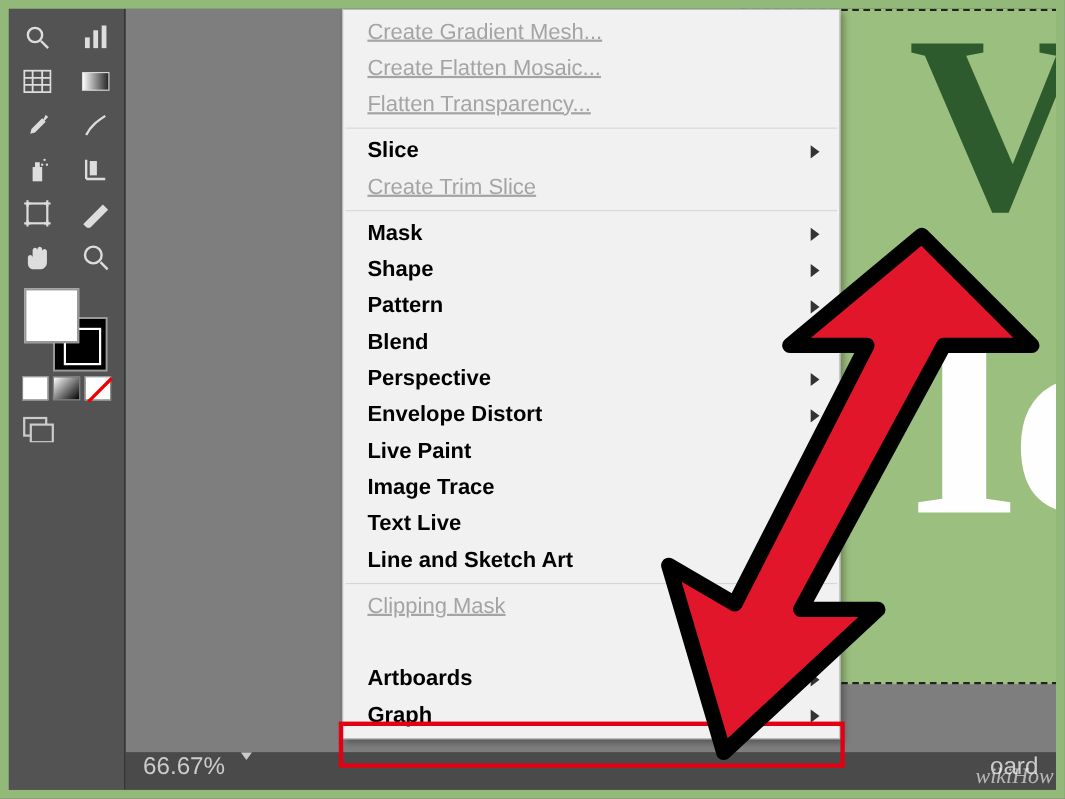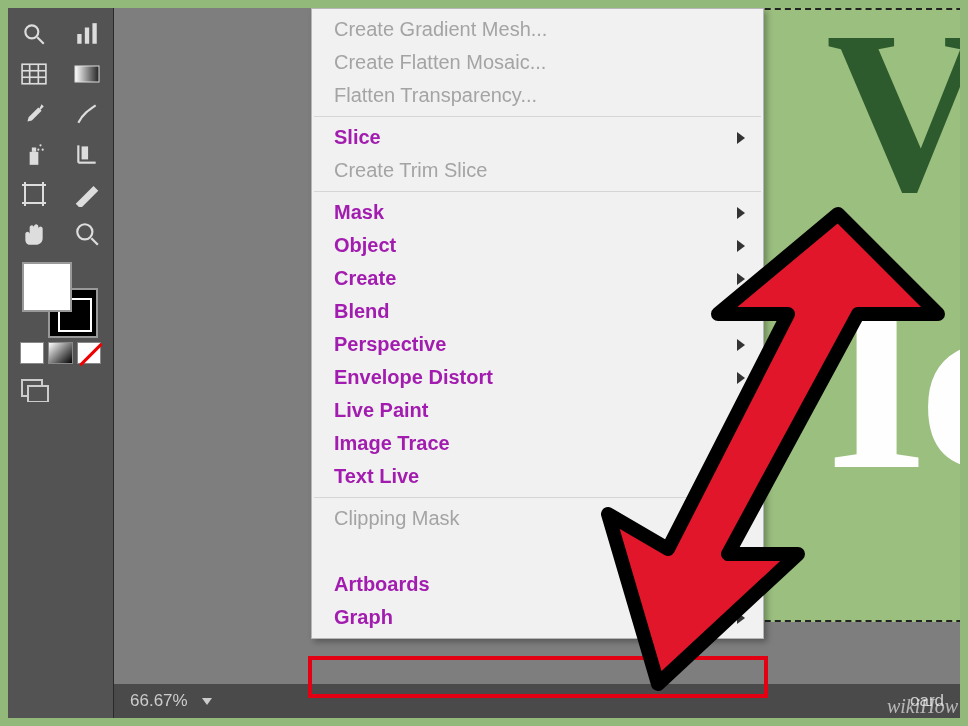--- a/index.html
+++ b/index.html
@@ -119,46 +119,45 @@
     font-size:260px;
     font-weight:bold;
     color:#fefefe;
     letter-spacing:-8px;
   }
   .status-bar{
     position:absolute;
     left:106px; bottom:0; right:0; height:34px;
     background:#4a4a4a;
     display:flex;
-    align-items:center;
     color:#ccc;
-    font-size:17px;
+    font-size:22px;
     padding-left:16px;
     gap:8px;
   }
   .context-menu{
     position:absolute;
     left:303px; top:0;
     width:453px;
     background:#f1f1f1;
     border:1px solid #b6b6b6;
     box-shadow:3px 3px 6px rgba(0,0,0,0.3);
     padding:4px 0;
   }
   .menu-item{
     position:relative;
     height:33px;
     display:flex;
     align-items:center;
     padding:0 22px;
     font-size:20px;
-    color:#a21caf;
+    color:#000000;
     cursor:default;
   }
-  .menu-item.disabled{ color:#a4a4a4; }
+  .menu-item.disabled{ color:#a4a4a4;text-decoration:underline; }
   .menu-item.bold{ font-weight:600; }
   .menu-item .sub-arrow{
     position:absolute;
     right:18px;
     width:0;height:0;
     border-top:6px solid transparent;
     border-bottom:6px solid transparent;
     border-left:8px solid #333;
   }
   .menu-item.disabled .sub-arrow{ border-left-color:#a4a4a4; }
@@ -352,25 +351,25 @@
       </div>
       <div class="menu-item disabled">
         <span>Create Trim Slice</span>
       </div>
       <div class="menu-sep"></div>
       <div class="menu-item bold">
         <span>Mask</span>
         <span class="sub-arrow"></span>
       </div>
       <div class="menu-item bold">
-        <span>Object</span>
-        <span class="sub-arrow"></span>
-      </div>
-      <div class="menu-item bold">
-        <span>Create</span>
+        <span>Shape</span>
+        <span class="sub-arrow"></span>
+      </div>
+      <div class="menu-item bold">
+        <span>Pattern</span>
         <span class="sub-arrow"></span>
       </div>
       <div class="menu-item bold">
         <span>Blend</span>
         <span class="sub-arrow"></span>
       </div>
       <div class="menu-item bold">
         <span>Perspective</span>
         <span class="sub-arrow"></span>
       </div>
@@ -381,20 +380,24 @@
       <div class="menu-item bold">
         <span>Live Paint</span>
         <span class="sub-arrow"></span>
       </div>
       <div class="menu-item bold">
         <span>Image Trace</span>
         <span class="sub-arrow"></span>
       </div>
       <div class="menu-item bold">
         <span>Text Live</span>
+        <span class="sub-arrow"></span>
+      </div>
+      <div class="menu-item bold">
+        <span>Line and Sketch Art</span>
         <span class="sub-arrow"></span>
       </div>
       <div class="menu-sep"></div>
       <div class="menu-item disabled">
         <span>Clipping Mask</span>
         <span class="sub-arrow"></span>
       </div>
       <div class="menu-item disabled">
         <span class="sub-arrow"></span>
       </div>

